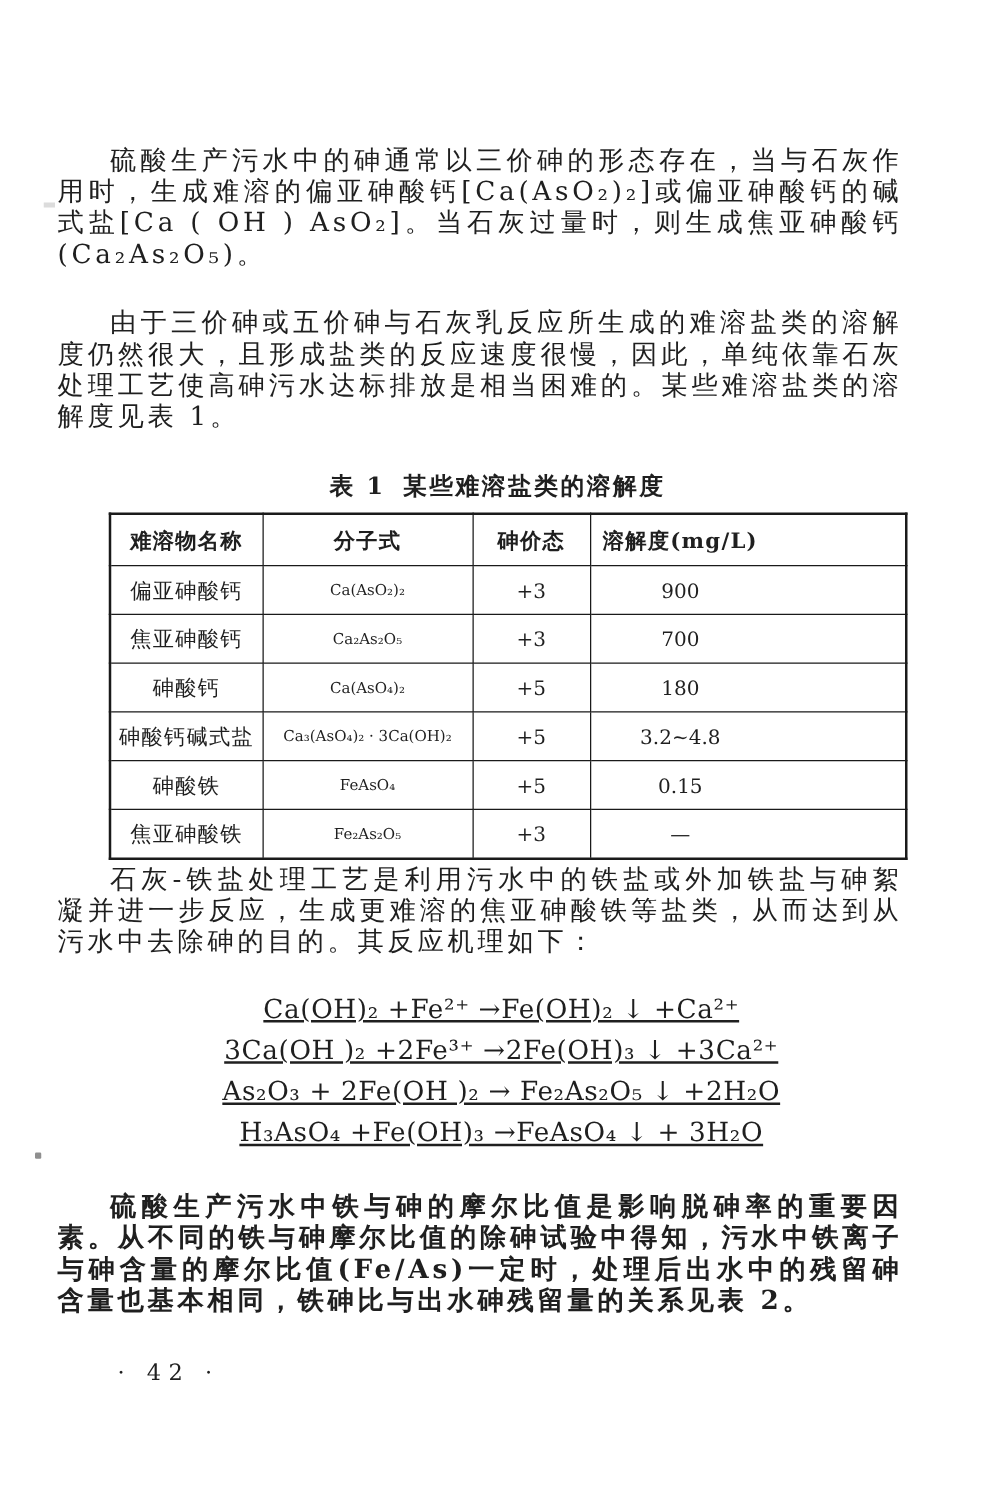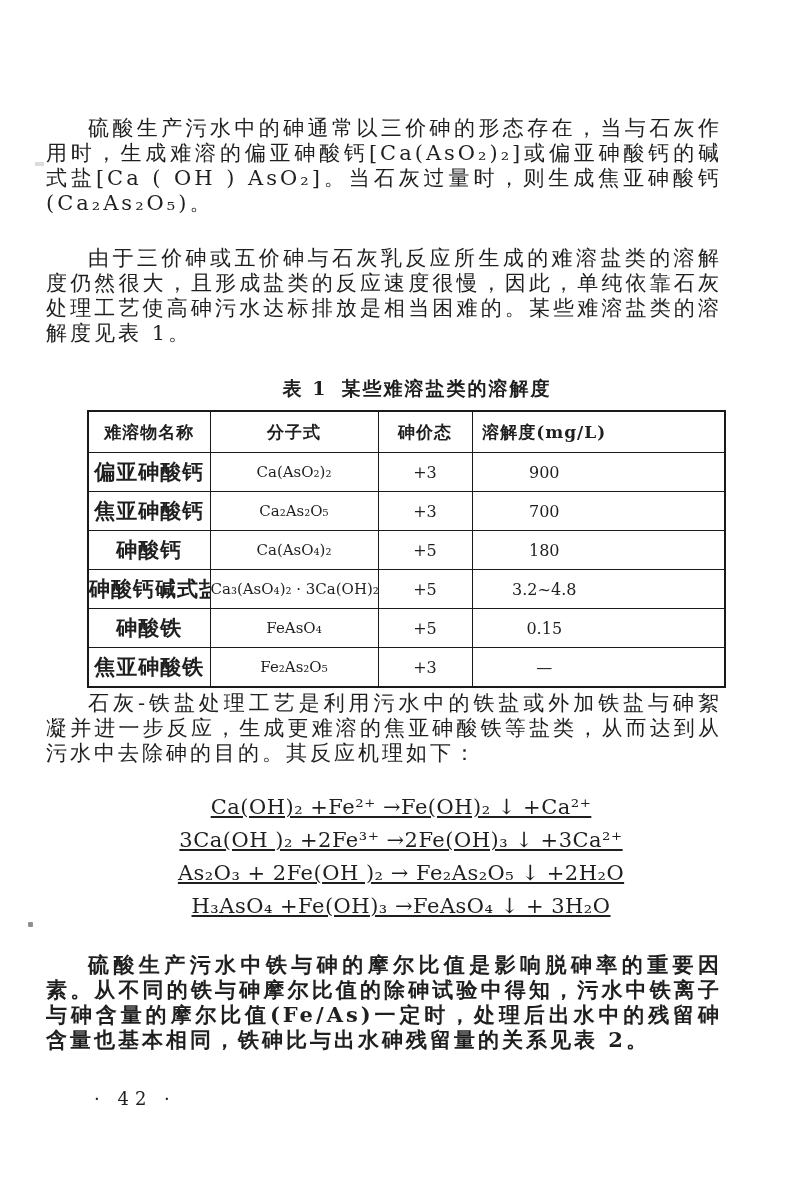--- a/index.html
+++ b/index.html
@@ -10,37 +10,37 @@
   .para{
     position:absolute;left:46px;width:676px;margin:0;
     font-size:21px;line-height:25px;letter-spacing:3px;
     text-align:justify;text-indent:2em;
   }
   .p1{top:116px;}
   .p2{top:246px;}
   .p3{top:691px;}
   .p4{top:952px;font-weight:bold;}
   .caption{
-    position:absolute;left:79px;width:676px;top:376px;
+    position:absolute;left:60px;width:676px;top:376px;
     text-align:center;font-size:19px;font-weight:bold;letter-spacing:2px;
   }
   .caption .cap-label{margin-right:14px;}
   .tbl{
     position:absolute;left:87px;top:410px;width:637px;
     border-collapse:collapse;table-layout:fixed;
     border:2px solid #1a1a1a;
   }
   .tbl th,.tbl td{
     border:1px solid #1a1a1a;text-align:center;vertical-align:middle;
     padding:0;overflow:hidden;white-space:nowrap;
   }
   .tbl thead th{height:40px;font-size:17px;font-weight:bold;letter-spacing:1px;}
   .tbl tbody td{height:38px;font-size:16px;}
-  .tbl tbody td.c-name{font-size:21px;font-weight:bold;letter-spacing:1px;}
-  .tbl tbody td.c-formula{font-size:15px;}
+  .tbl tbody td.c-name{font-size:17px;font-weight:normal;letter-spacing:1px;}
+  .tbl tbody td.c-formula{font-size:12px;}
   .tbl th.c-sol,.tbl td.c-sol{padding-right:108px;margin-left:16px;}
   .equations{
     position:absolute;left:63px;width:676px;top:791px;
     text-align:center;font-size:21px;line-height:33px;letter-spacing:0.5px;text-decoration:underline;
   }
   .eq{white-space:nowrap;}
   .pagenum{
     position:absolute;left:94px;top:1088px;
     font-size:18px;letter-spacing:6px;
   }

